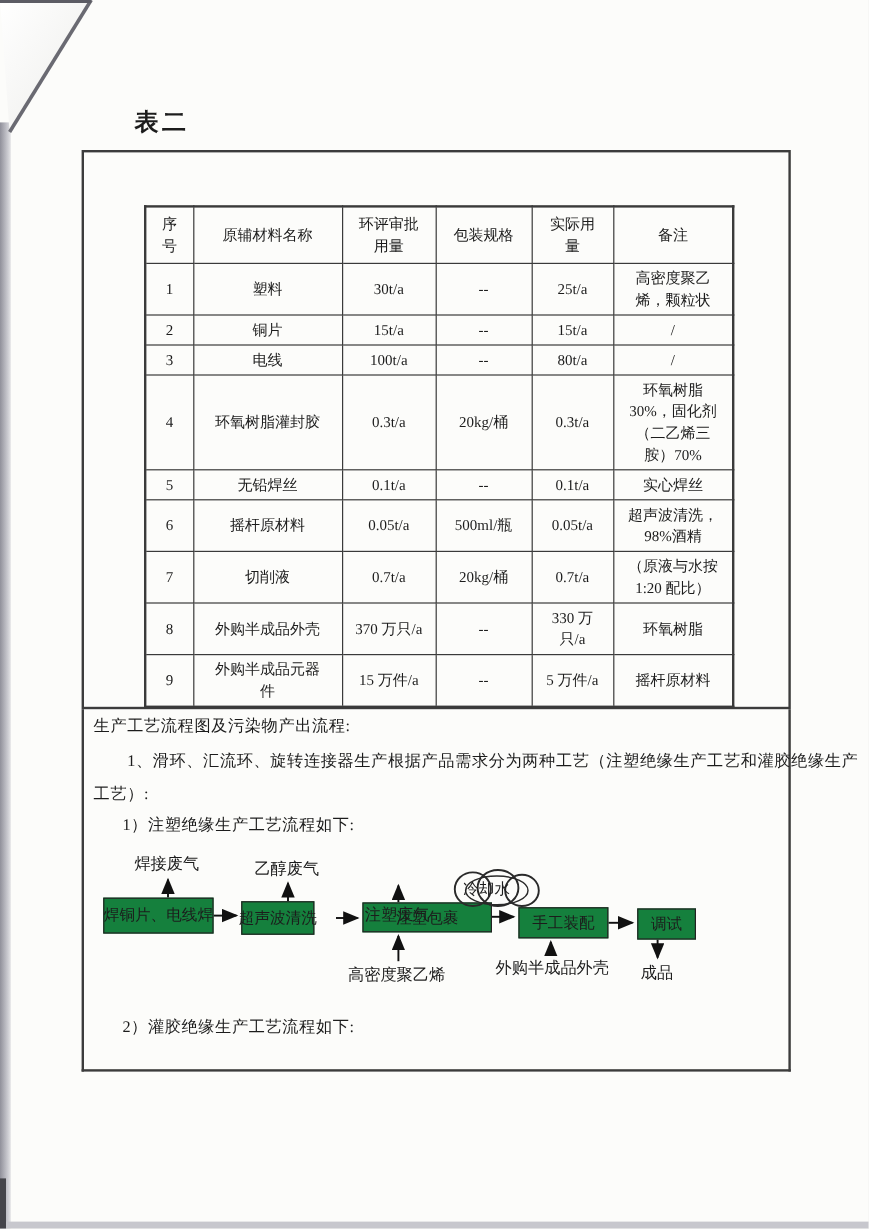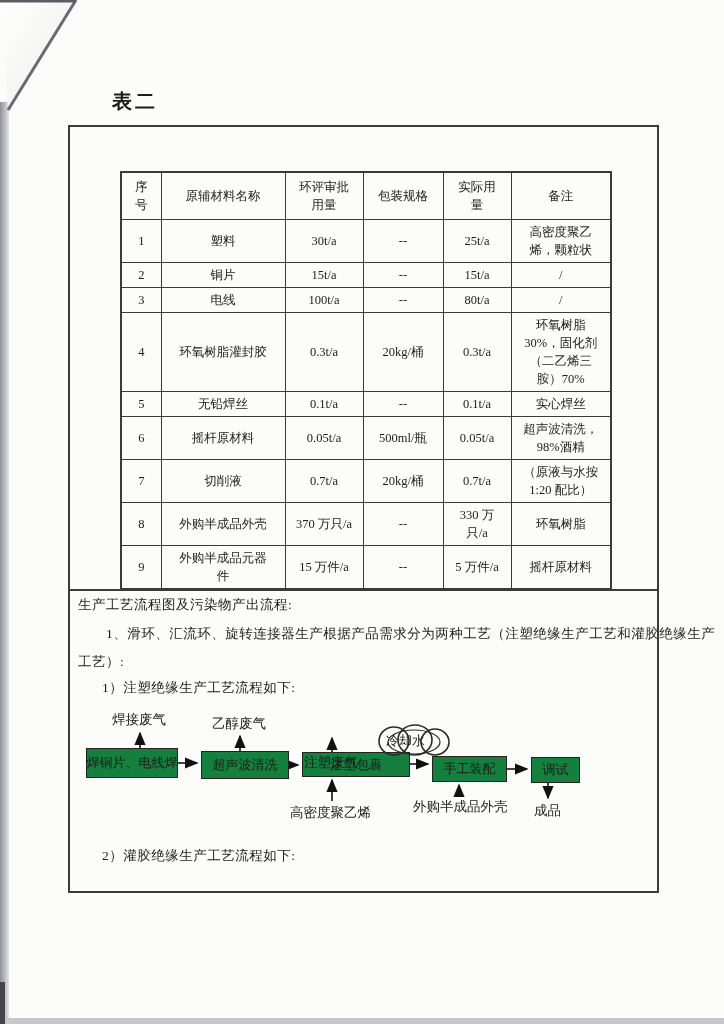--- a/index.html
+++ b/index.html
@@ -217,21 +217,21 @@
         <line x1="437" y1="178" x2="457" y2="178" stroke="#111" stroke-width="1.6" marker-end="url(#ah)"></line>
         <line x1="70" y1="157" x2="70" y2="142" stroke="#111" stroke-width="1.6" marker-end="url(#ah)"></line>
         <line x1="170" y1="160" x2="170" y2="145" stroke="#111" stroke-width="1.6" marker-end="url(#ah)"></line>
         <line x1="262" y1="161" x2="262" y2="147" stroke="#111" stroke-width="1.6" marker-end="url(#ah)"></line>
         <line x1="262" y1="210" x2="262" y2="189" stroke="#111" stroke-width="1.6" marker-end="url(#ah)"></line>
         <line x1="389" y1="204" x2="389" y2="194" stroke="#111" stroke-width="1.6" marker-end="url(#ah)"></line>
         <line x1="478" y1="192" x2="478" y2="207" stroke="#111" stroke-width="1.6" marker-end="url(#ah)"></line>
       </svg>
 
       <div class="flow-box" style="left:16px;top:157px;width:92px;height:30px;">焊铜片、电线焊</div>
-      <div class="flow-box" style="left:131px;top:160px;width:88px;height:28px;">超声波清洗</div>
+      <div class="flow-box" style="left:131px;top:160px;width:61px;height:28px;">超声波清洗</div>
       <div class="flow-box" style="left:232px;top:161px;width:108px;height:25px;">注塑包裹</div>
       <div class="flow-box" style="left:362px;top:165px;width:75px;height:26px;">手工装配</div>
       <div class="flow-box" style="left:461px;top:166px;width:49px;height:26px;">调试</div>
 
       <div class="flow-label" style="left:42px;top:120px;">焊接废气</div>
       <div class="flow-label" style="left:142px;top:124px;">乙醇废气</div>
       <div class="flow-label" style="left:234px;top:127px;margin-top:36px;">注塑废气</div>
 
       <div class="cooling">
         <svg width="78" height="38">

